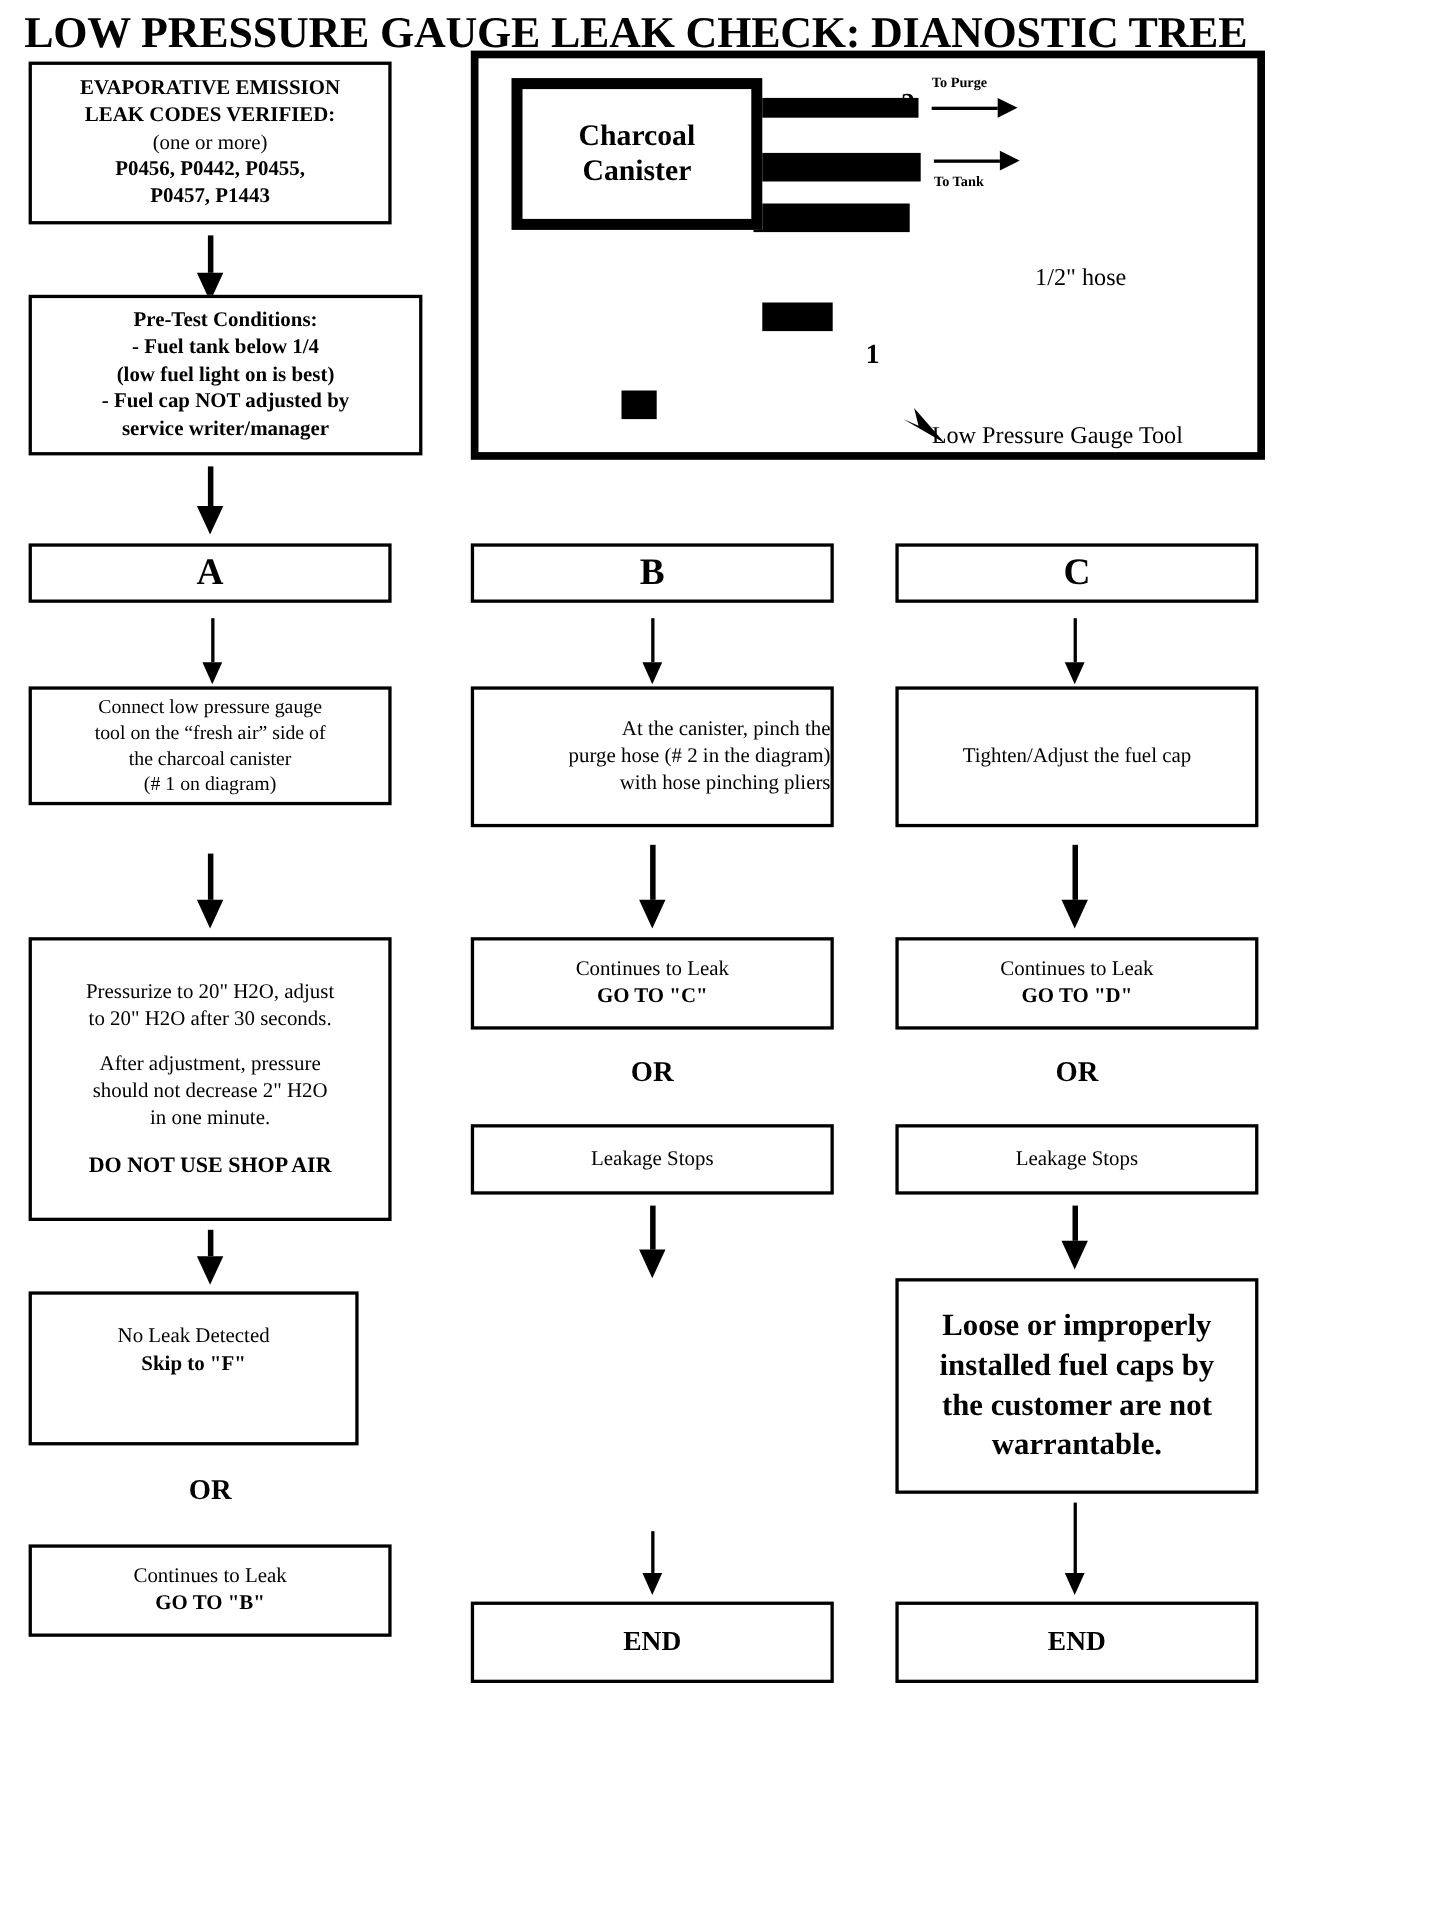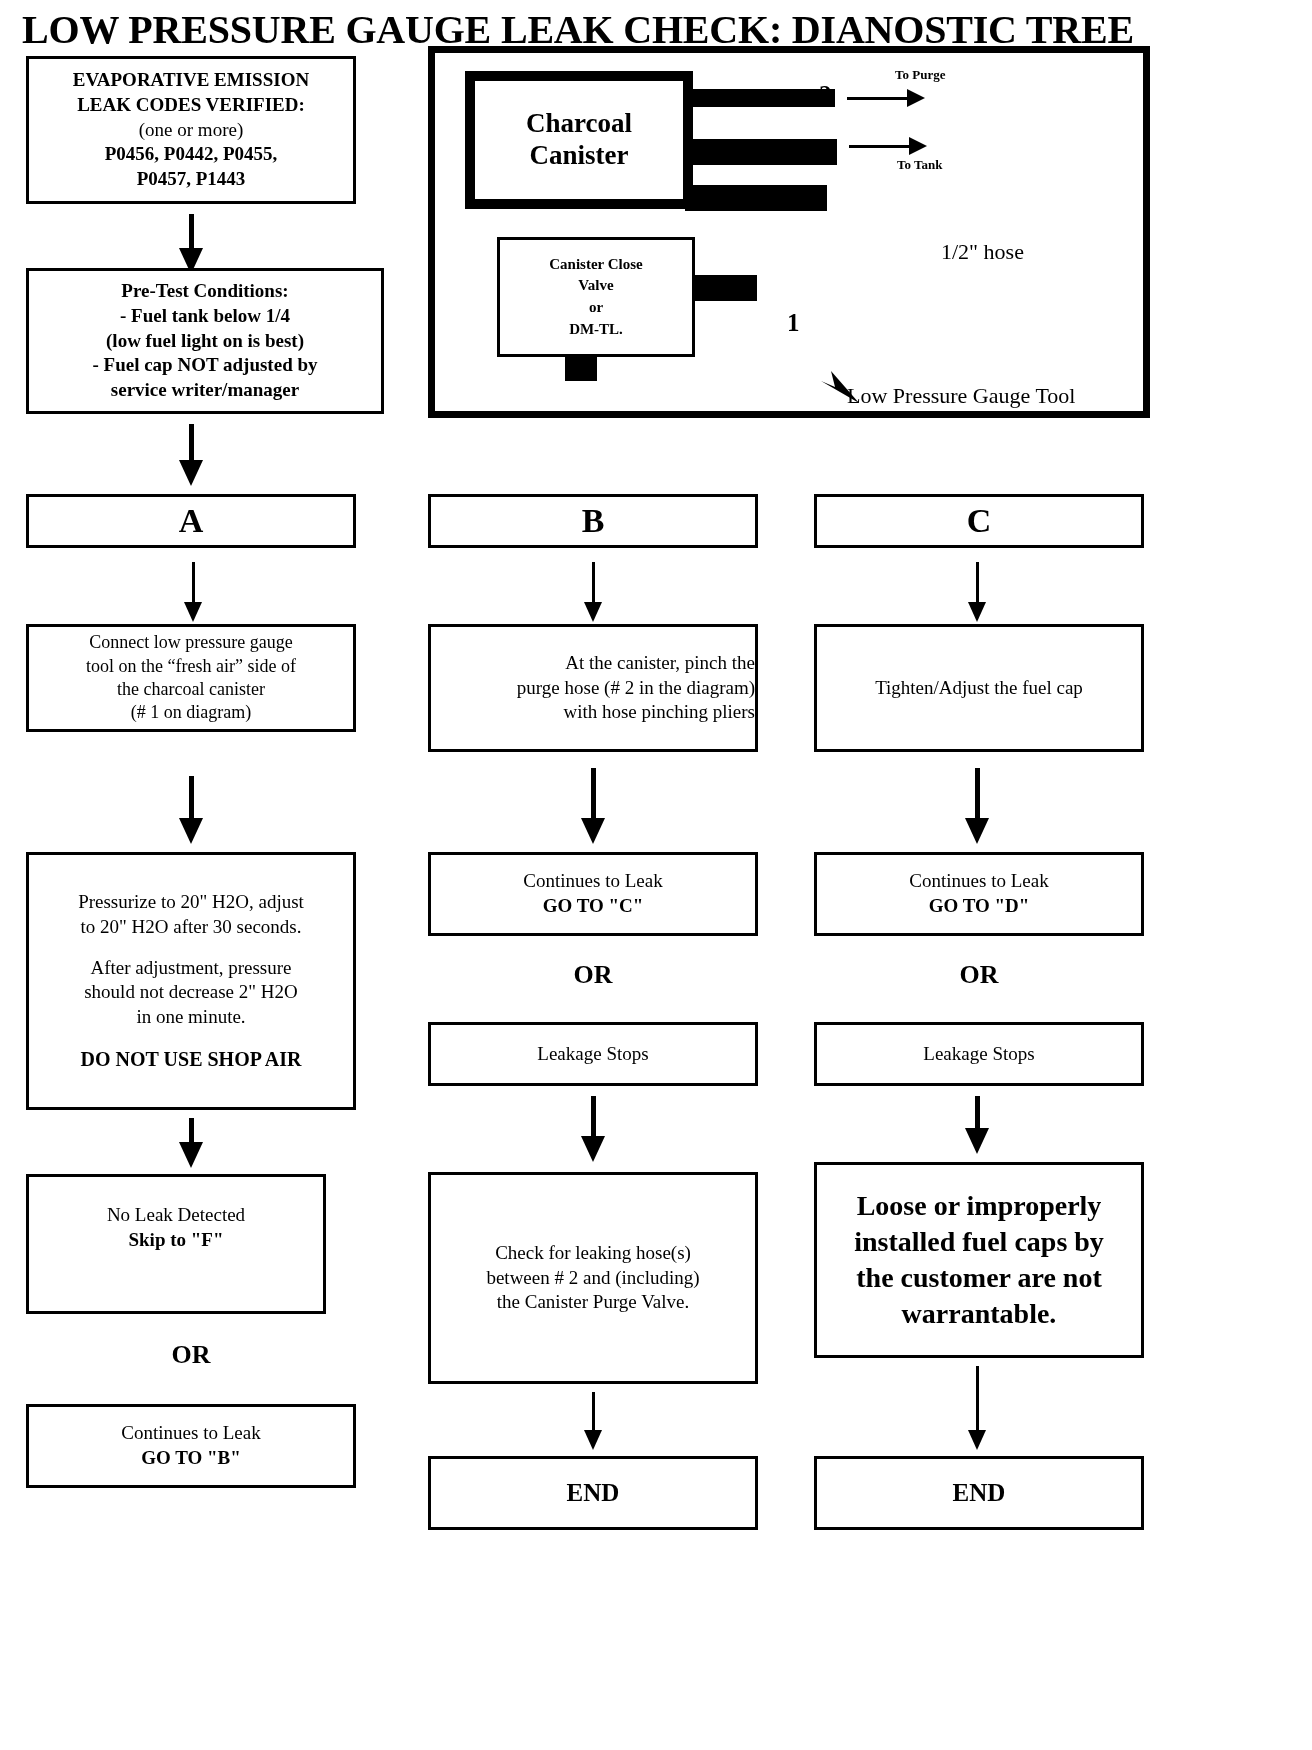--- a/index.html
+++ b/index.html
@@ -120,21 +120,20 @@
   .numlabel {
     position: absolute;
     font-weight: bold;
     font-size: 25px;
   }
   .smalllbl {
     position: absolute;
     font-weight: bold;
     font-size: 13px;
     white-space: nowrap;
-    margin-left: 48px;
   }
   .flowarrow {
     position: absolute;
     height: 14px;
     display: flex;
     align-items: center;
   }
   .flowarrow .fs {
     height: 3px;
     background: #000;
@@ -229,26 +228,20 @@
         <div class="fh"></div>
     </div>
 
     <div class="numlabel" style="left:386px; top:84px;">3</div>
     <div class="flowarrow" style="left:414px; top:86px; width:78px;">
       <div class="fs"></div>
         <div class="fh"></div>
     </div>
     <div class="smalllbl" style="left:414px; top:104px;">To Tank</div>
 
-    <div class="ccv">
-      <span class="ln">Canister Close</span>
-      <span class="ln">Valve</span>
-      <span class="ln">or</span>
-      <span class="ln">DM-TL.</span>
-    </div>
     <div class="pipe" style="left:258px; top:222px; width:64px; height:26px;"></div>
     <div class="pipe" style="left:130px; top:302px; width:32px; height:26px;"></div>
 
     <div class="numlabel" style="left:352px; top:256px;">1</div>
     <div class="toolarrow">
       <svg width="52" height="36" viewBox="0 0 52 36">
         <path d="M46 34 L18 2 L22 18 L8 12 Z" fill="#000"></path>
       </svg>
     </div>
     <div class="toollabel">Low Pressure Gauge Tool</div>
@@ -359,25 +352,20 @@
 
   <div class="box" style="left:428px; top:1022px; width:330px; height:64px; font-size:19px;">
     <span class="ln">Leakage Stops</span>
   </div>
 
   <div class="arrow fat" style="left:584px; top:1096px; height:66px;">
     <div class="shaft"></div>
       <div class="head"></div>
   </div>
 
-  <div class="box" style="left:428px; top:1172px; width:330px; height:212px; font-size:19px;">
-    <span class="ln">Check for leaking hose(s)</span>
-    <span class="ln">between # 2 and (including)</span>
-    <span class="ln">the Canister Purge Valve.</span>
-  </div>
 
   <div class="arrow" style="left:584px; top:1392px; height:58px;">
     <div class="shaft"></div>
       <div class="head"></div>
   </div>
 
   <div class="box" style="left:428px; top:1456px; width:330px; height:74px; font-size:25px; font-weight:bold;">
     <span class="ln">END</span>
   </div>
 

